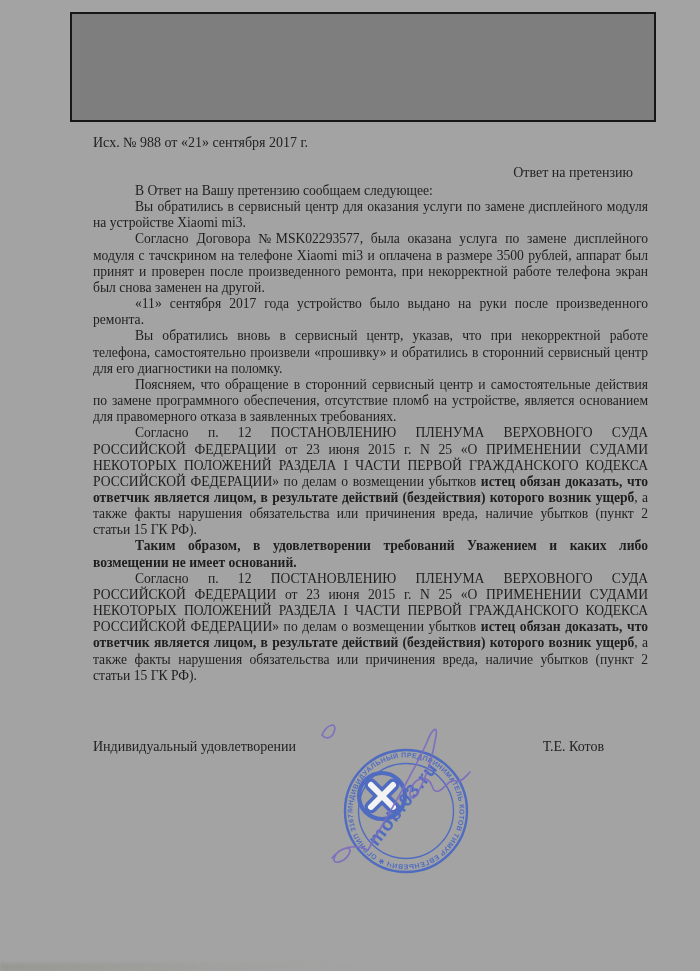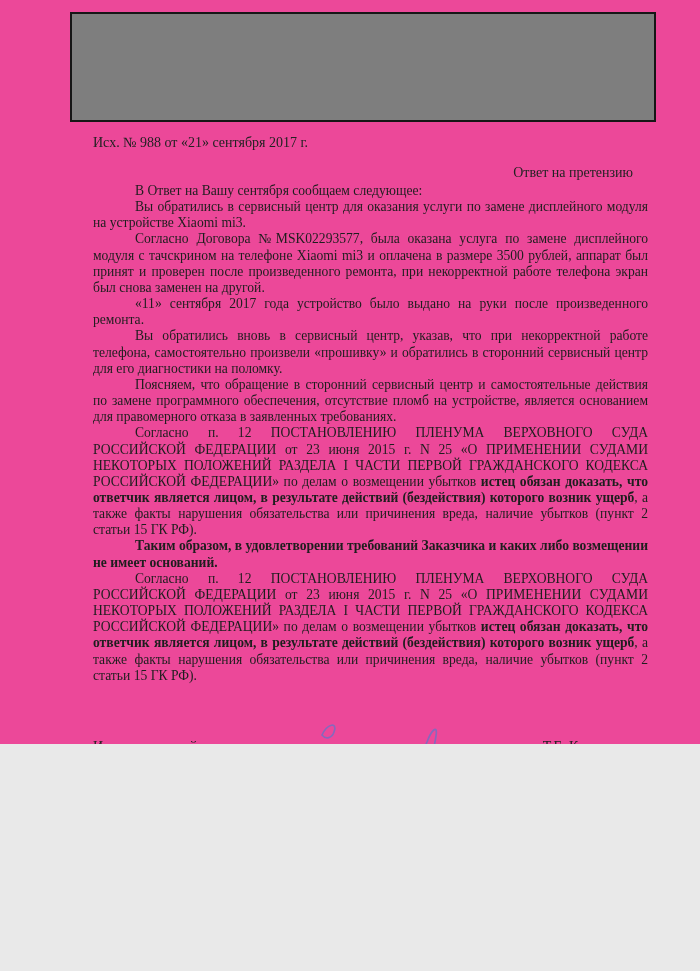--- a/index.html
+++ b/index.html
@@ -1,19 +1,19 @@
 <!DOCTYPE html>
 <html style="--stamp-color: #4565c4; --sig-color: #7d6cc0;"><head>
 <meta charset="utf-8">
 <style>
   html,body{margin:0;padding:0;background:#e9e9e9;}
   .page{
     position:relative;
-    width:700px;height:744px;
-    background:#ec4899;
+    width:700px;height:971px;
+    background:#a3a3a3;
     font-family:"Liberation Serif","DejaVu Serif",serif;
     color:#1c1c1c;
     overflow:hidden;
     margin:0 auto;
   }
   .redacted{
     position:absolute;left:70px;top:12px;width:582px;height:106px;
     background:#7e7e7e;border:2px solid #161616;
   }
   .ref-line{
@@ -60,28 +60,28 @@
 
 <div class="page">
 
   <div class="redacted"></div>
 
   <div class="ref-line">Исх. № 988 от «21» сентября 2017 г.</div>
 
   <div class="doc-title">Ответ на претензию</div>
 
   <div class="body-text">
-      <p class="para"><span>В Ответ на Вашу сентября сообщаем следующее:</span></p>
+      <p class="para"><span>В Ответ на Вашу претензию сообщаем следующее:</span></p>
       <p class="para"><span>Вы обратились в сервисный центр для оказания услуги по замене дисплейного модуля на устройстве Xiaomi mi3.</span></p>
       <p class="para"><span>Согласно Договора №MSK02293577, была оказана услуга по замене дисплейного модуля с тачскрином на телефоне Xiaomi mi3 и оплачена в размере 3500 рублей, аппарат был принят и проверен после произведенного ремонта, при некорректной работе телефона экран был снова заменен на другой.</span></p>
       <p class="para"><span>«11» сентября 2017 года устройство было выдано на руки после произведенного ремонта.</span></p>
       <p class="para"><span>Вы обратились вновь в сервисный центр, указав,  что при некорректной работе телефона, самостоятельно произвели «прошивку» и обратились в сторонний сервисный центр для его диагностики на поломку.</span></p>
       <p class="para"><span>Поясняем, что обращение в сторонний сервисный центр и самостоятельные действия по замене программного обеспечения, отсутствие пломб на устройстве, является основанием для правомерного отказа в заявленных требованиях.</span></p>
       <p class="para"><span>Согласно п. 12 ПОСТАНОВЛЕНИЮ ПЛЕНУМА ВЕРХОВНОГО СУДА РОССИЙСКОЙ ФЕДЕРАЦИИ от 23 июня 2015 г. N 25 «О ПРИМЕНЕНИИ СУДАМИ НЕКОТОРЫХ ПОЛОЖЕНИЙ РАЗДЕЛА I ЧАСТИ ПЕРВОЙ ГРАЖДАНСКОГО КОДЕКСА РОССИЙСКОЙ ФЕДЕРАЦИИ» по делам о возмещении убытков </span><span class="bold">истец обязан доказать, что ответчик является лицом, в результате действий (бездействия) которого возник ущерб</span><span>, а также факты нарушения обязательства или причинения вреда, наличие убытков (пункт 2 статьи 15 ГК РФ).</span></p>
-      <p class="para"><span class="bold">Таким образом, в удовлетворении требований Заказчика и каких либо возмещении не имеет оснований.</span></p>
+      <p class="para"><span class="bold">Таким образом, в удовлетворении требований Уважением и каких либо возмещении не имеет оснований.</span></p>
       <p class="para"><span>Согласно п. 12 ПОСТАНОВЛЕНИЮ ПЛЕНУМА ВЕРХОВНОГО СУДА РОССИЙСКОЙ ФЕДЕРАЦИИ от 23 июня 2015 г. N 25 «О ПРИМЕНЕНИИ СУДАМИ НЕКОТОРЫХ ПОЛОЖЕНИЙ РАЗДЕЛА I ЧАСТИ ПЕРВОЙ ГРАЖДАНСКОГО КОДЕКСА РОССИЙСКОЙ ФЕДЕРАЦИИ» по делам о возмещении убытков </span><span class="bold">истец обязан доказать, что ответчик является лицом, в результате действий (бездействия) которого возник ущерб</span><span>, а также факты нарушения обязательства или причинения вреда, наличие убытков (пункт 2 статьи 15 ГК РФ).</span></p>
     </div>
 
   <div class="closing">
     <div class="closing-row">
       <span>Индивидуальный удовлетворении</span>
       <span class="signer-name">Т.Е. Котов</span>
     </div>
   </div>
 

